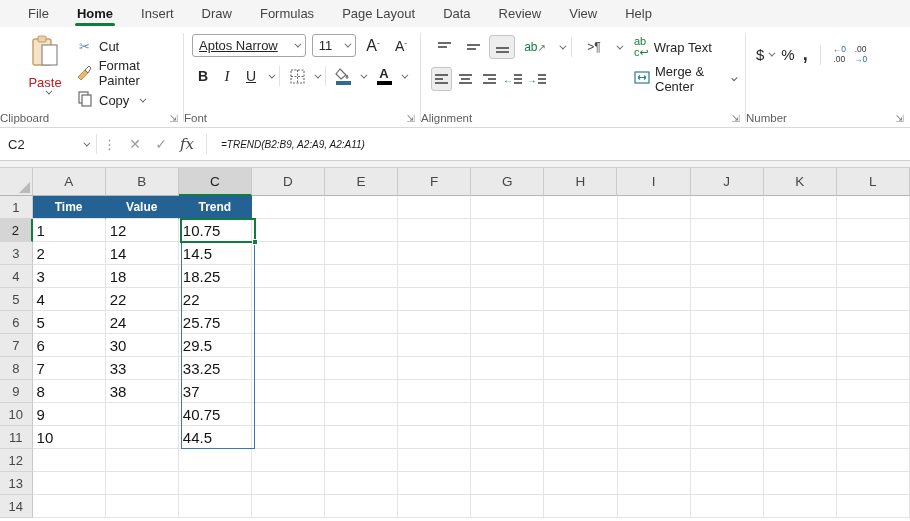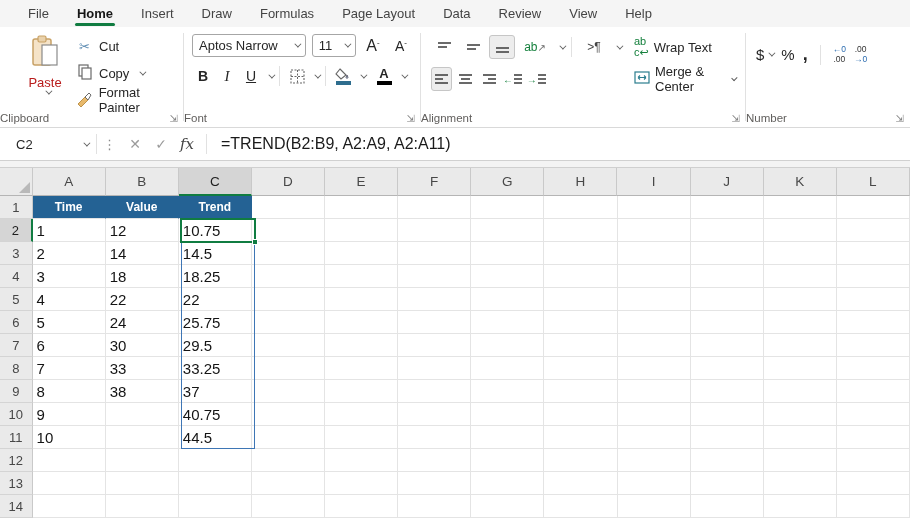--- a/index.html
+++ b/index.html
@@ -60,29 +60,29 @@
   .teal { color:#15803d; }
 
   
   .g-num { width:163px; }
   .numrow2 { display:flex; align-items:center; gap:8px; padding:10px 10px 0; font-size:15px; }
   .decbtn { font-size:8.5px; line-height:1.1; text-align:center; color:#333; }
   .decbtn .arr { color:#2b6cb0; }
 
   
   .fbar { height:33px; background:#fff; border-bottom:1px solid #d0d0d0; display:flex; align-items:center; }
-  .namebox { width:96px; height:100%; display:flex; align-items:center; padding-left:16px;
+  .namebox { width:96px; height:100%; display:flex; align-items:center; padding-left:8px;
     font-size:13px; color:#262626; }
   .namebox .chev { margin-left:auto; margin-right:8px; }
   .fdots { color:#8a8a8a; font-size:13px; padding:0 6px; border-left:1px solid #e1e1e1; height:60%;
     display:flex; align-items:center; }
   .fbtn2 { width:26px; text-align:center; font-size:14px; color:#9b9b9b; }
   .fx { font-family:"DejaVu Serif", serif; font-style:italic; color:#444; font-size:15px; }
   .fsep { width:1px; height:60%; background:#e1e1e1; margin:0 6px; }
-  .formula { font-size:16px; color:#1a1a1a; padding-left:8px; }
+  .formula { font-size:10px; color:#1a1a1a; padding-left:8px;font-style:italic; }
   .spacer { height:7px; background:#f3f3f3; border-bottom:1px solid #cfcfcf; }
 
   
   .grid { position:relative; width:910px; height:353px; background:#fff; }
   .colheads { display:flex; height:28px; }
   .corner { width:33px; height:28px; background:#eaeaea; border-right:1px solid #c9c9c9;
     border-bottom:1px solid #b5b5b5; position:relative; }
   .corner::after { content:""; position:absolute; right:2px; bottom:2px; border-style:solid;
     border-width:0 0 11px 11px; border-color:transparent transparent #b9b9b9 transparent; }
   .chead { width:74px; height:28px; background:#eaeaea; border-right:1px solid #c9c9c9;
@@ -135,46 +135,46 @@
       <span class="lbl">Paste</span>
       <span class="chev"></span>
     </div>
     <div class="clip-col">
       <div class="smallbtn">
         <span class="ic" style="color:#5f8db3;">✂</span>
         <span>Cut</span>
       </div>
       <div class="smallbtn">
         <span class="ic">
+          <svg width="16" height="16" viewBox="0 0 16 16">
+            <path d="M2 13 L9 6 L12 9 L5 16 Z" fill="#e8b96b" stroke="#b08030" stroke-width="0.8"></path>
+            <path d="M9 6 L13 2 L15 4 L12 9 Z" fill="#fff" stroke="#6a6a6a" stroke-width="1"></path>
+          </svg>
+        </span>
+        <span>Format Painter</span>
+      </div>
+      <div class="smallbtn">
+        <span class="ic">
           <svg width="14" height="16" viewBox="0 0 14 16">
             <rect x="1" y="1" width="9" height="11" fill="#fff" stroke="#6a6a6a" stroke-width="1.2"></rect>
             <rect x="4" y="4" width="9" height="11" fill="#fff" stroke="#6a6a6a" stroke-width="1.2"></rect>
           </svg>
         </span>
         <span>Copy</span>
         <span class="chev"></span>
-      </div>
-      <div class="smallbtn">
-        <span class="ic">
-          <svg width="16" height="16" viewBox="0 0 16 16">
-            <path d="M2 13 L9 6 L12 9 L5 16 Z" fill="#e8b96b" stroke="#b08030" stroke-width="0.8"></path>
-            <path d="M9 6 L13 2 L15 4 L12 9 Z" fill="#fff" stroke="#6a6a6a" stroke-width="1"></path>
-          </svg>
-        </span>
-        <span>Format Painter</span>
       </div>
     </div>
     <div class="glabel">Clipboard</div>
     <div class="launcher">⇲</div>
   </div>
   <div class="gsep"></div>
 
   <div class="rgroup g-font">
     <div class="fontrow1">
-      <div class="combo" style="width:120px;">
+      <div class="combo" style="width:120px;text-decoration:underline;">
         <span>Aptos Narrow</span>
         <span class="chev"></span>
       </div>
       <div class="combo" style="width:46px;">
         <span>11</span>
         <span class="chev"></span>
       </div>
       <div class="fbtn" style="font-size:16px;">A<sup style="font-size:8px;">ˆ</sup></div>
       <div class="fbtn" style="font-size:14px;">A<sup style="font-size:8px;">ˇ</sup></div>
     </div>

